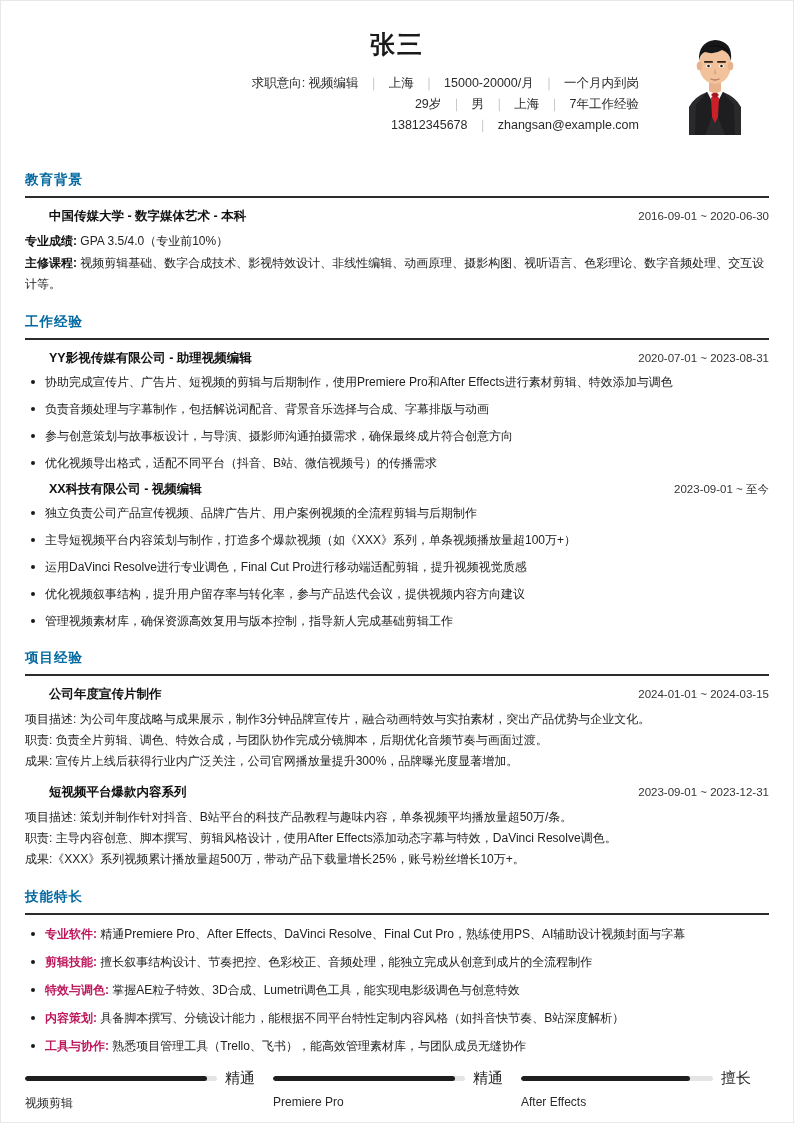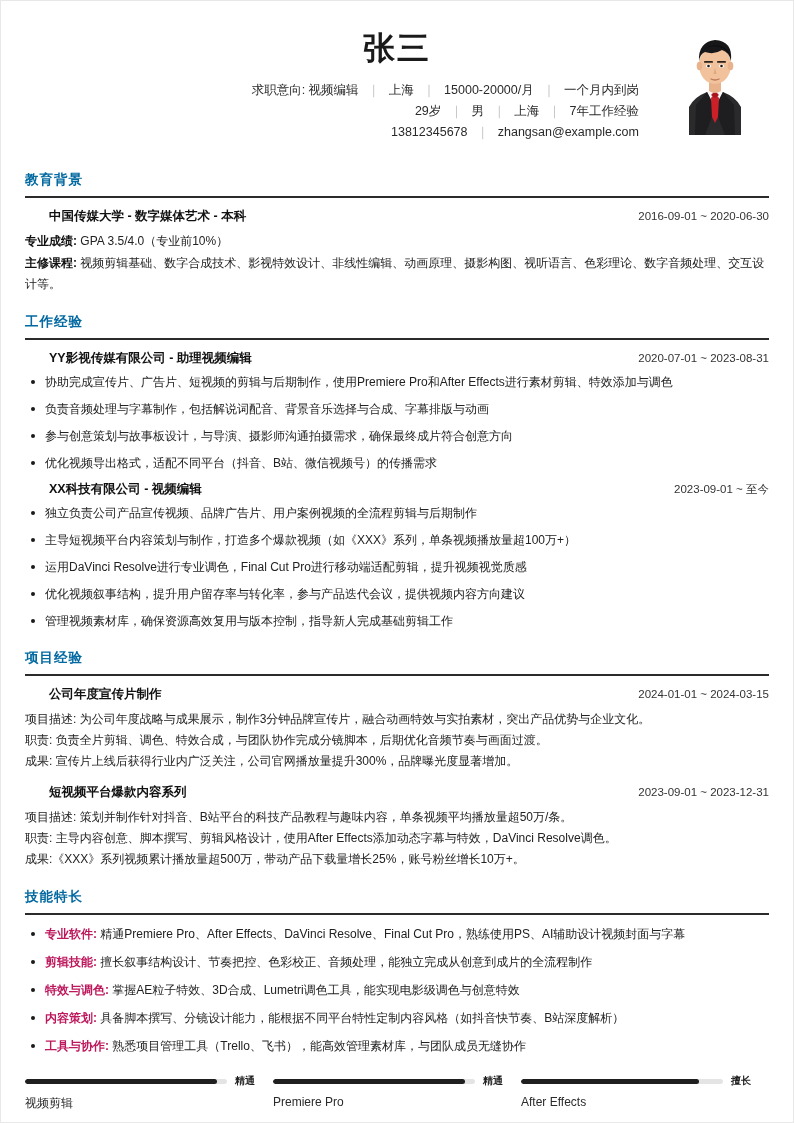--- a/index.html
+++ b/index.html
@@ -29,21 +29,21 @@
   .header {
     position: relative;
     min-height: 126px;
     padding-top: 10px;
   }
   .header-center {
     text-align: center;
     padding: 0 130px;
   }
   .name {
-    font-size: 32px;
+    font-size: 25px;
     font-weight: 700;
     letter-spacing: 2px;
     color: #1a1a1a;
     margin: 4px 0 14px 0;
     line-height: 1.1;
     text-align: center;
   }
   .meta-line {
     font-size: 12.5px;
     color: #2a2a2a;
@@ -180,24 +180,24 @@
   }
   .fill {
     position: absolute;
     left: 0;
     top: 0;
     bottom: 0;
     background: #1f1f1f;
     border-radius: 3px;
   }
   .level {
-    font-size: 10px;
+    font-size: 15px;
     color: #1f1f1f;
     white-space: nowrap;
-    font-weight: 700;
+    font-weight: 400;
   }
   .skillbar-name {
     font-size: 12px;
     color: #2a2a2a;
     margin-top: 7px;
   }
 </style>
 </head>
 <body>
 

